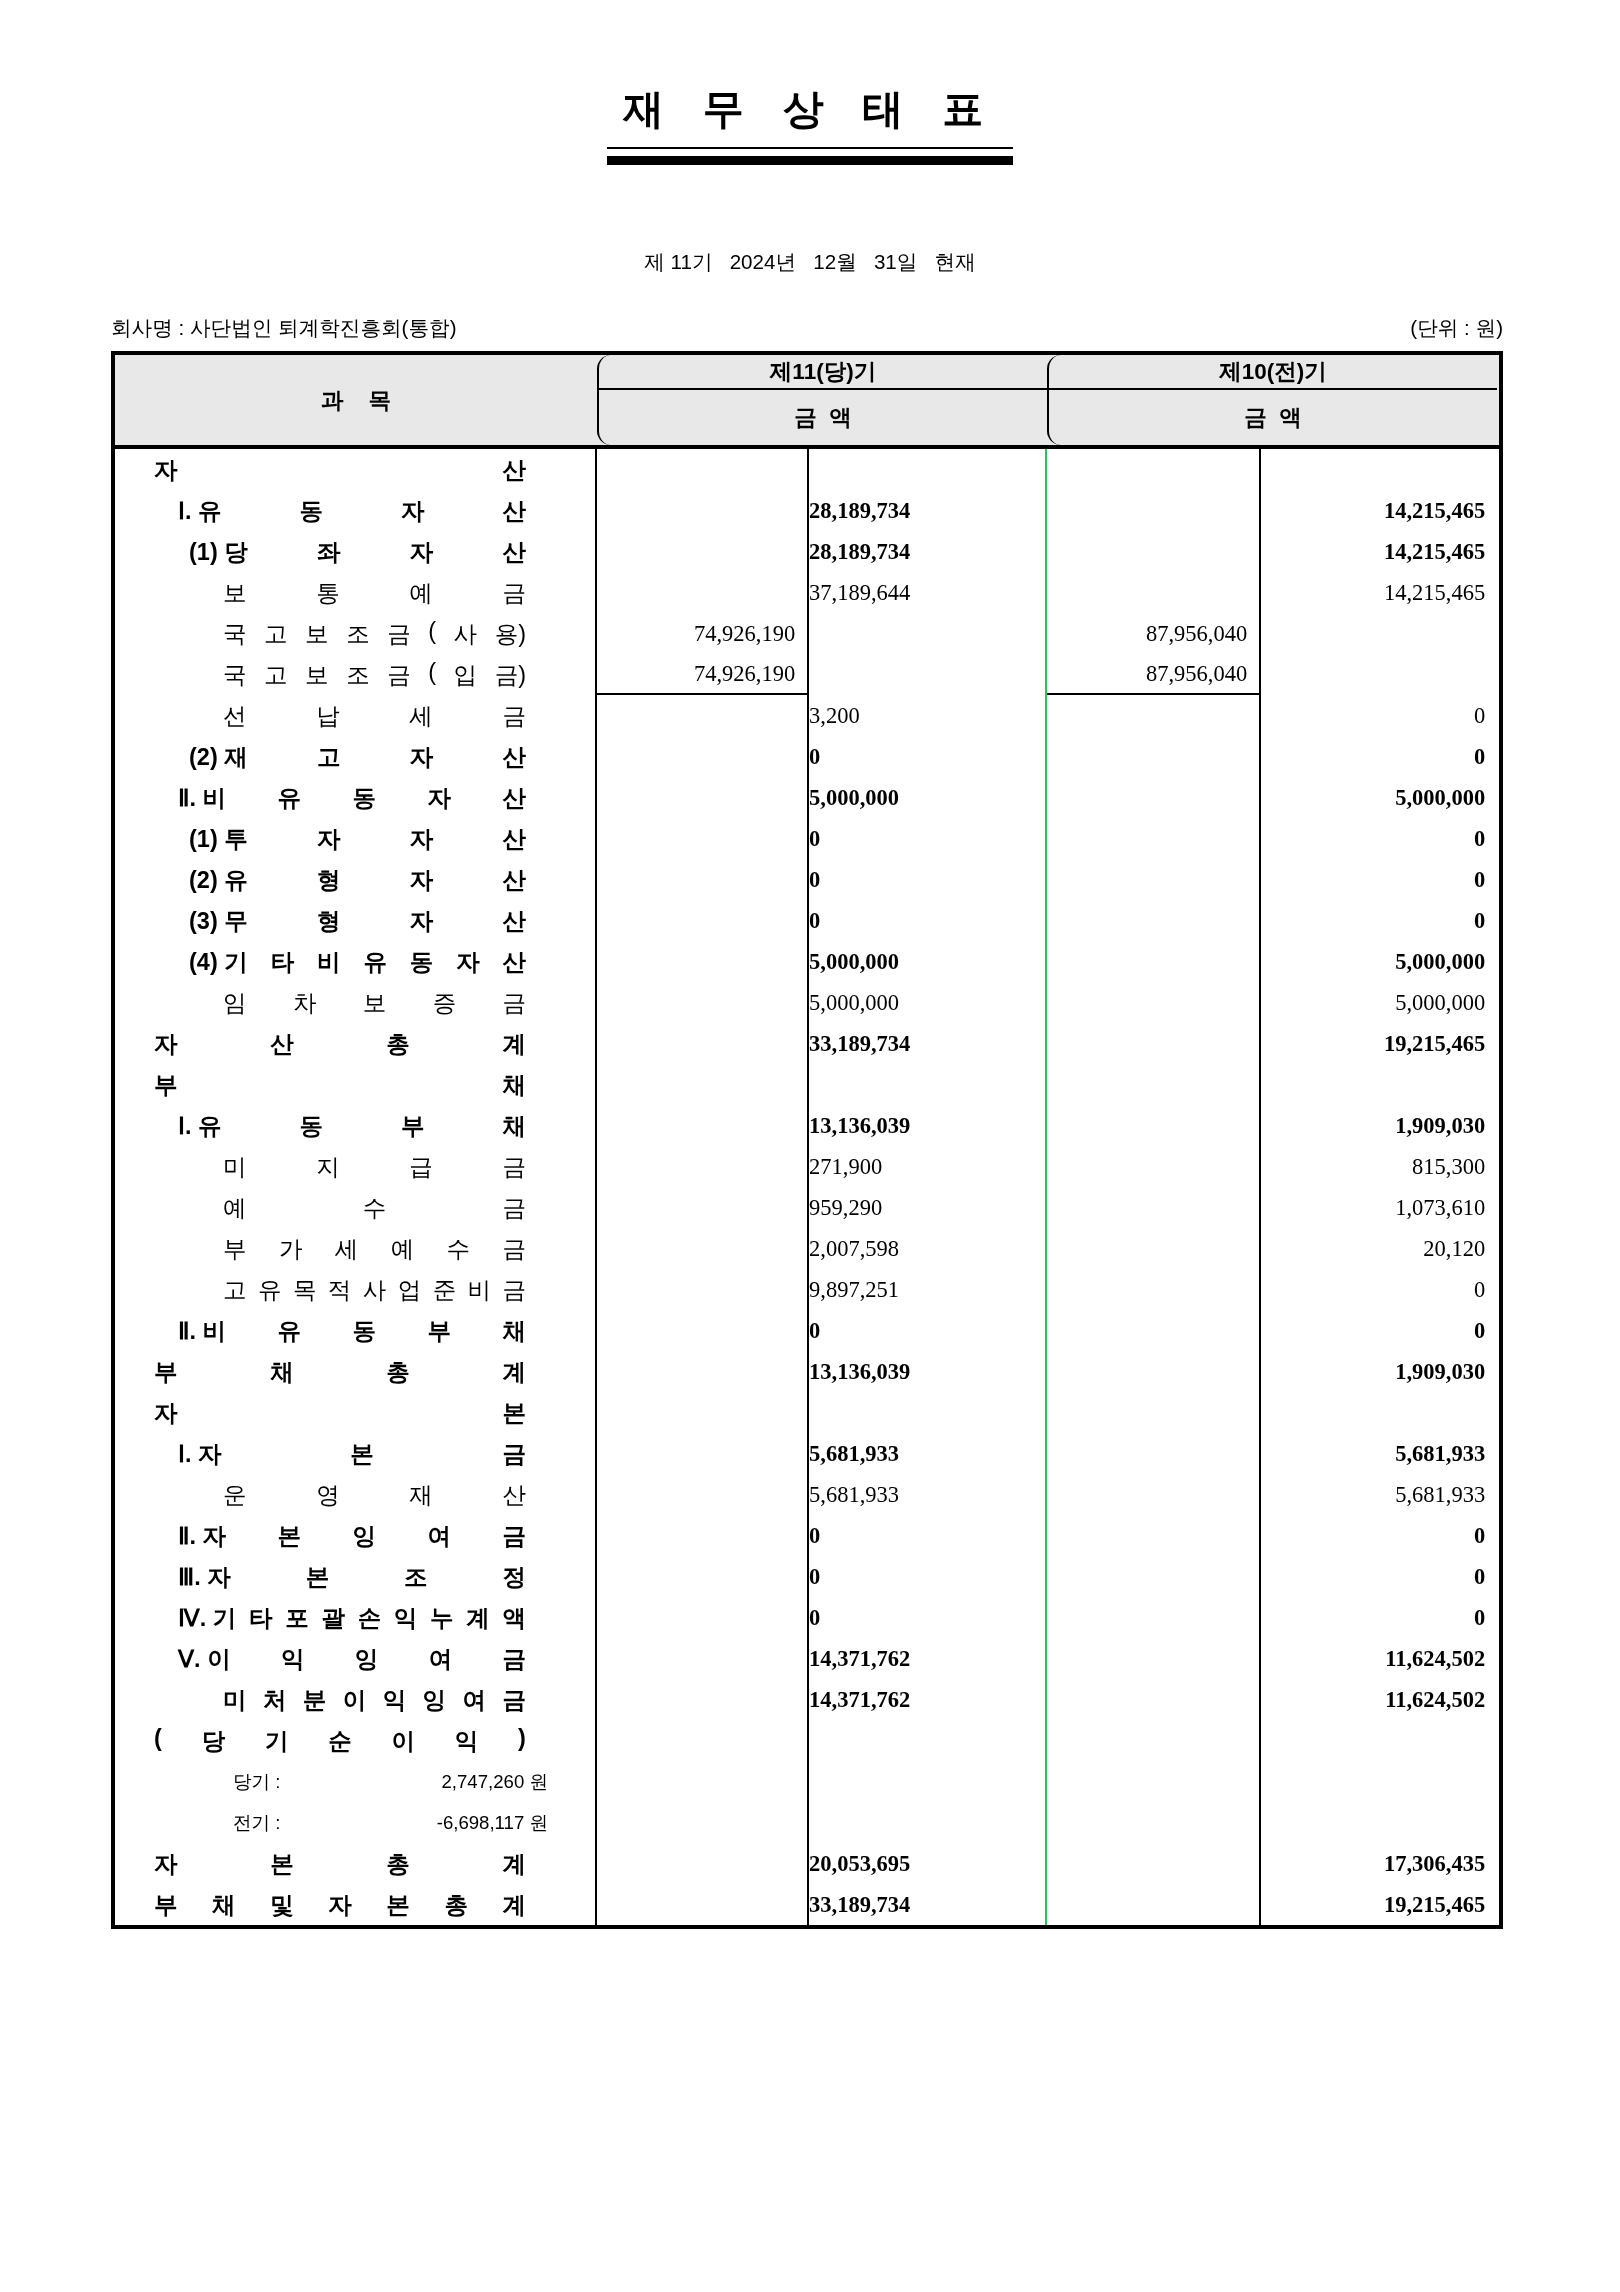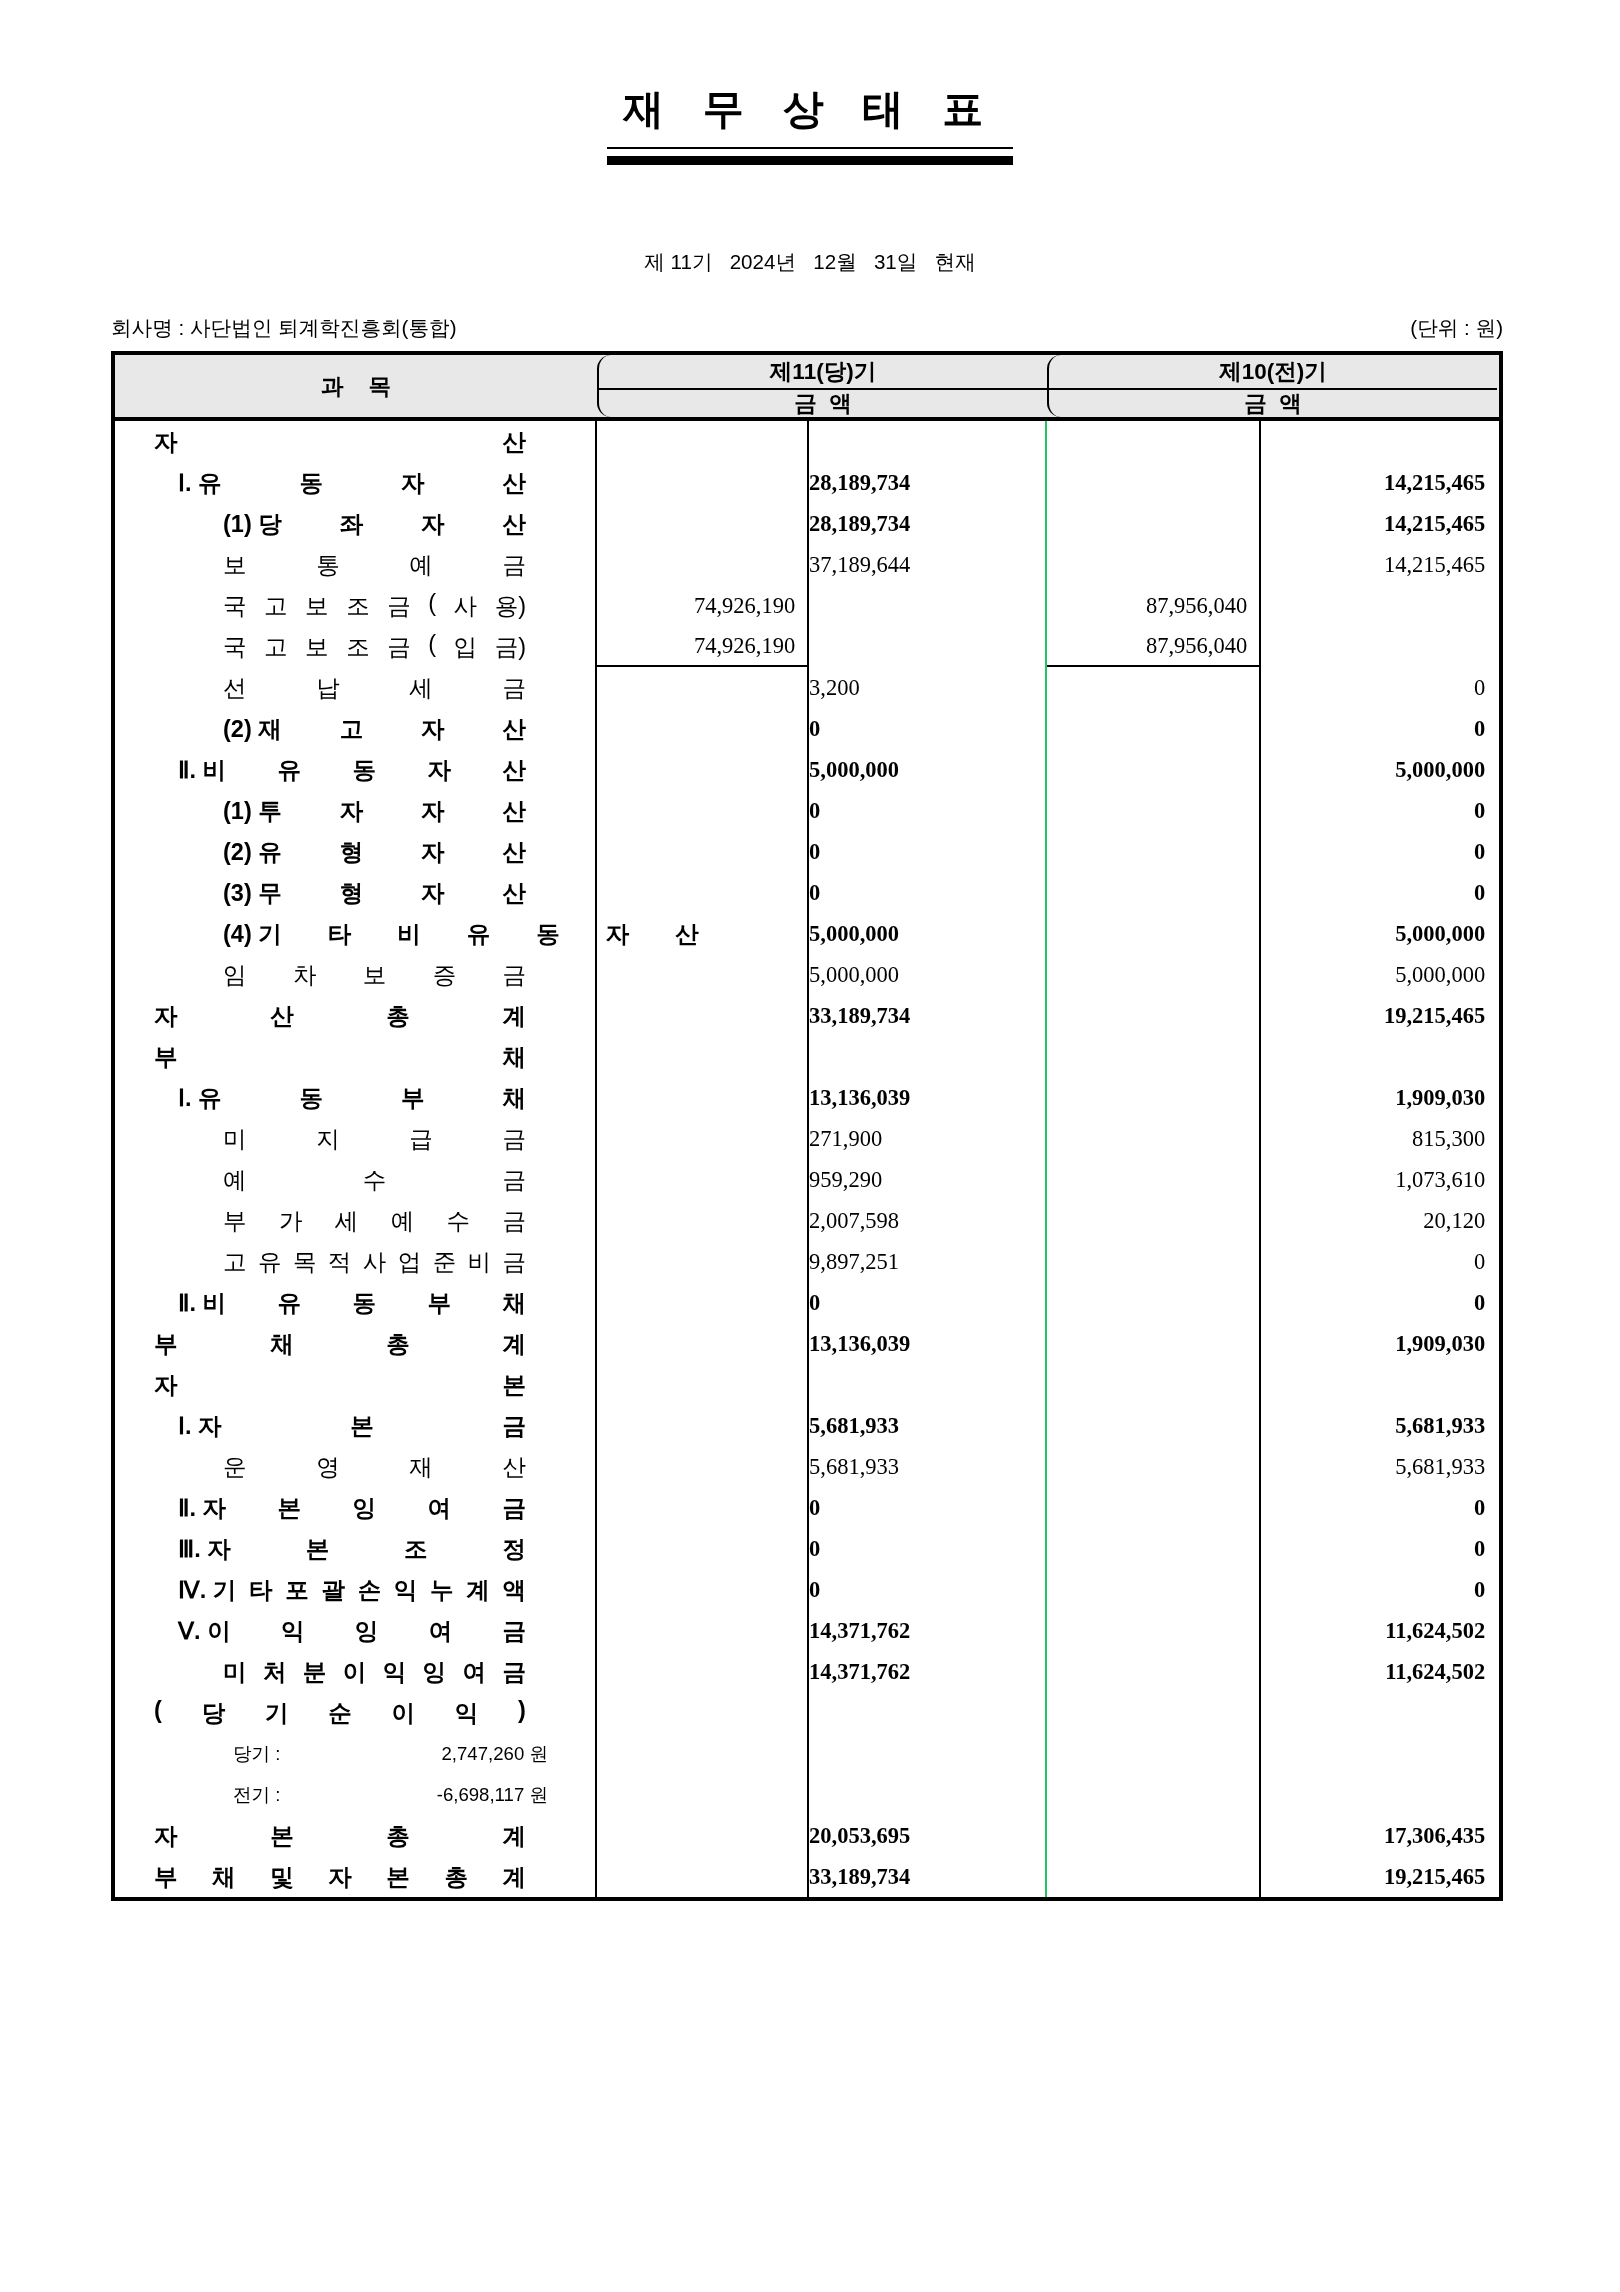--- a/index.html
+++ b/index.html
@@ -16,33 +16,33 @@
   .dates{position:absolute;top:177px;left:0;width:100%;text-align:center;font-size:20.6px;line-height:34px;white-space:pre;}
   .company-row{position:absolute;top:314px;left:111px;width:1392px;display:flex;justify-content:space-between;font-size:20.6px;white-space:pre;}
   .fs-table{
     position:absolute;top:351px;left:111px;width:1392px;
     border:4.9px solid #000;box-sizing:border-box;background:#fff;
   }
   .thead{display:grid;grid-template-columns:482px 450px 450px;background:#e8e8e8;border-bottom:4.9px solid #000;}
   .th-item{display:flex;align-items:center;justify-content:center;font-weight:700;font-size:22.5px;white-space:pre;}
   .period-col{border-left:2px solid #000;border-radius:14px;}
   .period-name{height:33px;border-bottom:2px solid #000;display:flex;align-items:center;justify-content:center;font-weight:700;font-size:22.5px;}
-  .amount-label{height:27px;display:flex;align-items:center;justify-content:center;font-weight:700;font-size:22.5px;white-space:pre;text-align:center;}
+  .amount-label{height:55px;display:flex;align-items:center;justify-content:center;font-weight:700;font-size:22.5px;white-space:pre;text-align:center;}
   .brow{display:grid;grid-template-columns:482px 212px 238px 214px 236px;height:41px;}
   .cell{height:100%;box-sizing:border-box;display:flex;align-items:center;}
   .c1{border-right:2px solid #000;}
   .c2{border-right:2px solid #000;justify-content:flex-end;}
   .c3{border-right:2px solid #22c55e;}
   .c4{border-right:2px solid #000;justify-content:flex-end;}
   .c5{justify-content:flex-end;}
   .ul-cell{border-bottom:2px solid #000;}
   .lab{flex:1;display:flex;justify-content:space-between;font-size:23.5px;margin-right:69px;white-space:pre;}
   .i0{margin-left:39px;}
   .i1{margin-left:63px;}
-  .i2{margin-left:108px;gap:46px;}
+  .i2{margin-left:74px;}
   .i3{margin-left:108px;}
   .b{font-weight:700;}
   .val{font-family:"Liberation Serif","DejaVu Serif",serif;font-size:22.5px;padding-right:11.8px;white-space:pre;}
   .val.b{font-weight:700;}
   .note{flex:1;display:flex;justify-content:space-between;margin-left:118px;margin-right:47px;font-size:18.6px;white-space:pre;}
 </style>
 </head>
 <body>
 
 <div class="title">재 무 상 태 표</div>

